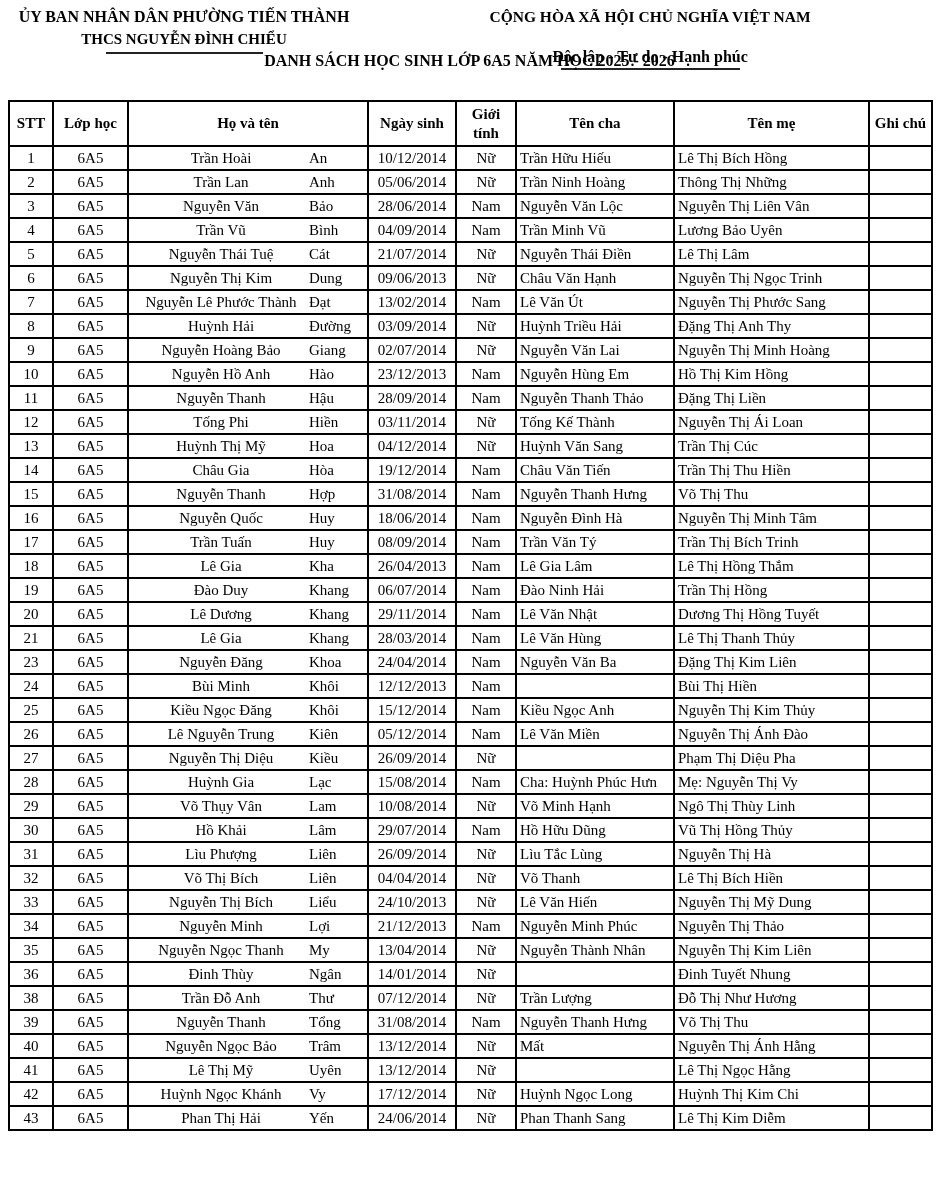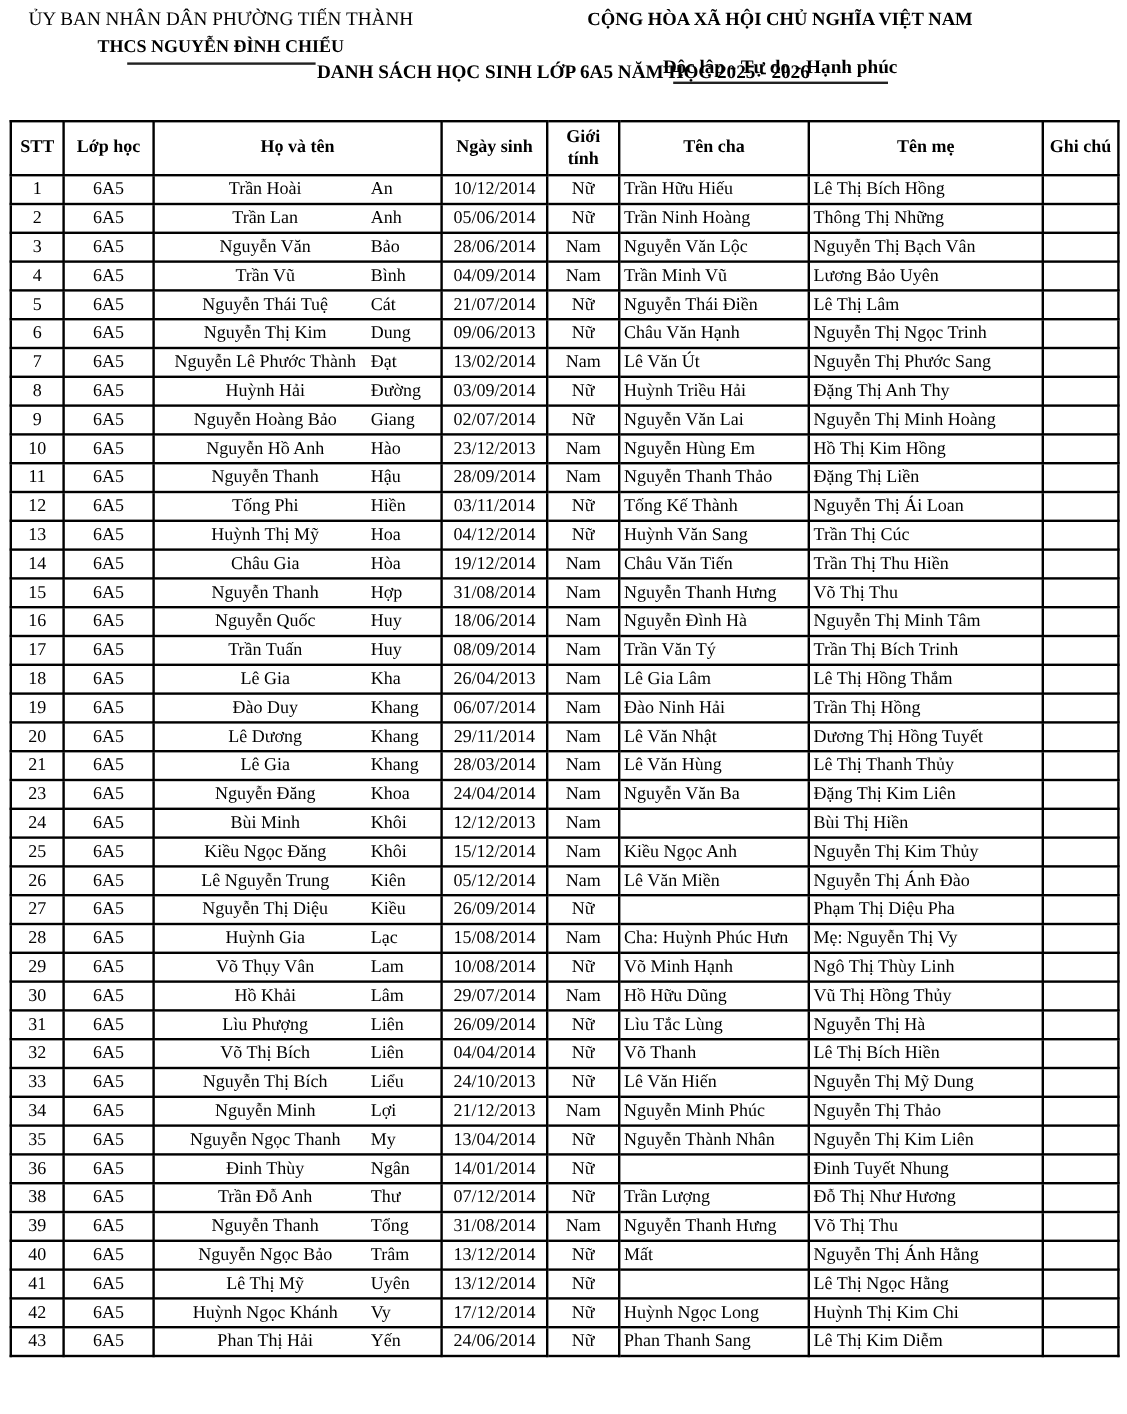--- a/index.html
+++ b/index.html
@@ -2,21 +2,21 @@
 <html><head>
 <meta charset="utf-8">
 <style>
   html,body { margin:0; padding:0; }
   body {
     width:939px; height:1178px; position:relative; background:#ffffff;
     font-family:"Liberation Serif","DejaVu Serif",serif; color:#000;
     overflow:hidden;
   }
   .org-block { position:absolute; left:8px; top:8px; width:352px; text-align:center; }
-  .org-line1 { font-size:16px; font-weight:normal; white-space:nowrap; }
+  .org-line1 { font-size:16px; font-weight:bold; white-space:nowrap; }
   .org-line2 { font-size:15px; font-weight:bold; margin-top:5px; white-space:nowrap; }
   .org-rule  { width:157px; height:2px; background:#222; margin:4px auto 0; }
   .national-block { position:absolute; left:460px; top:8px; width:380px; text-align:center; }
   .nat-line1 { font-size:15.5px; font-weight:bold; white-space:nowrap; }
   .nat-line2 { font-size:16px; font-weight:bold; margin-top:22px; white-space:nowrap; }
   .nat-rule  { width:179px; height:2px; background:#222; margin:2px auto 0; }
   .doc-title {
     position:absolute; top:52px; left:0; width:939px; text-align:center;
     font-size:16px; font-weight:bold; white-space:nowrap;
   }
@@ -116,21 +116,21 @@
     <td class="c-center">6A5</td>
     <td class="c-name">
       <span class="name-wrap">
         <span class="name-family">Nguyễn Văn</span>
         <span class="name-given">Bảo</span>
       </span>
     </td>
     <td class="c-center">28/06/2014</td>
     <td class="c-center">Nam</td>
     <td class="c-left">Nguyễn Văn Lộc</td>
-    <td class="c-left">Nguyễn Thị Bạch Vân</td>
+    <td class="c-left">Nguyễn Thị Liên Vân</td>
     <td class="c-left"></td>
   </tr>
       <tr>
     <td class="c-center">4</td>
     <td class="c-center">6A5</td>
     <td class="c-name">
       <span class="name-wrap">
         <span class="name-family">Trần Vũ</span>
         <span class="name-given">Bình</span>
       </span>

